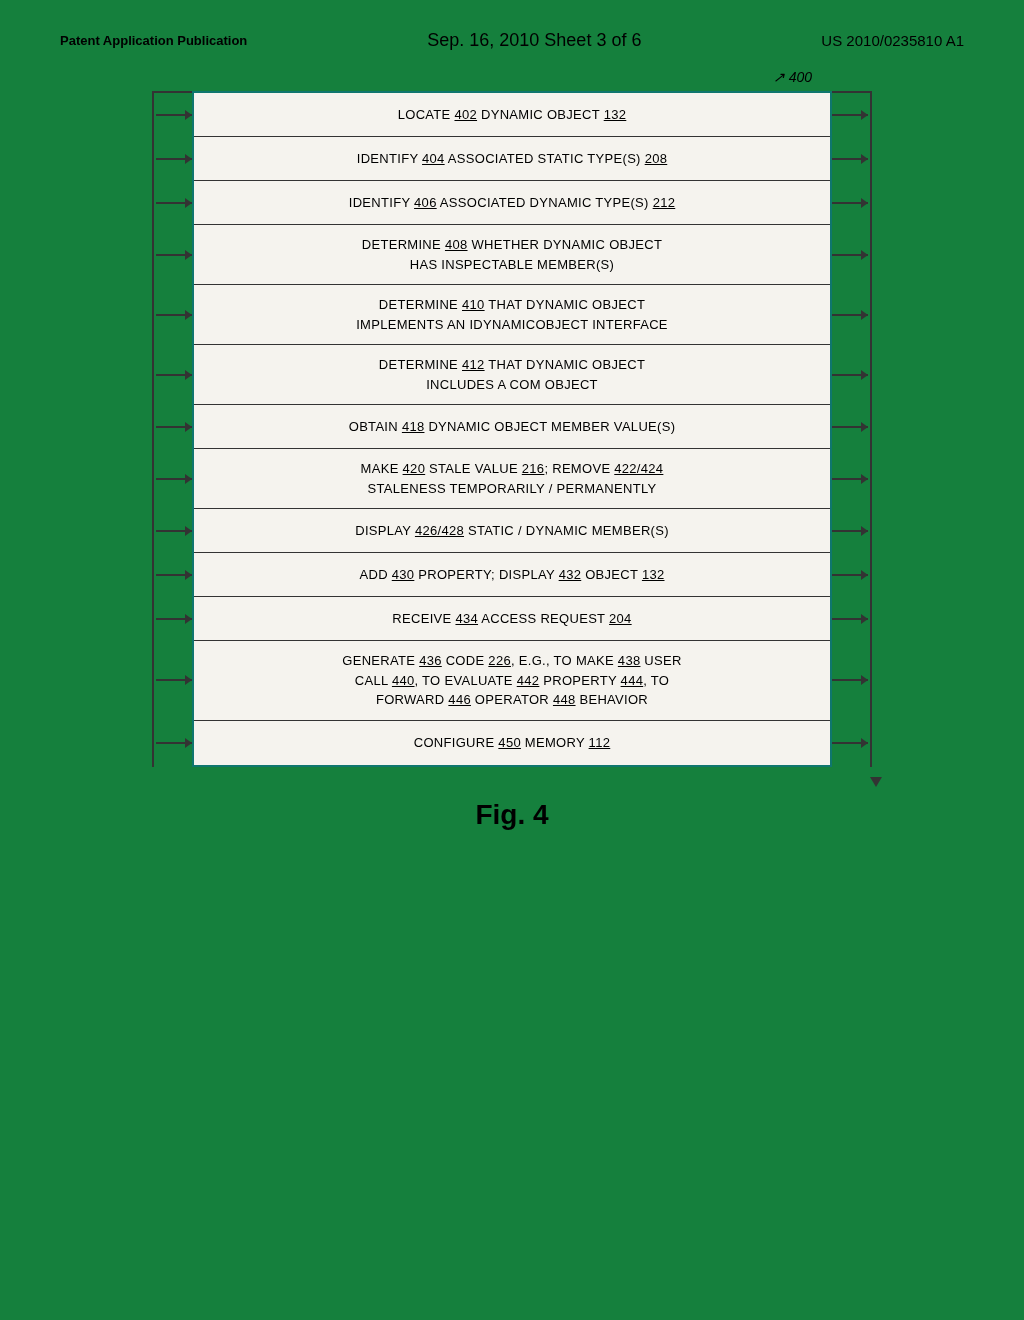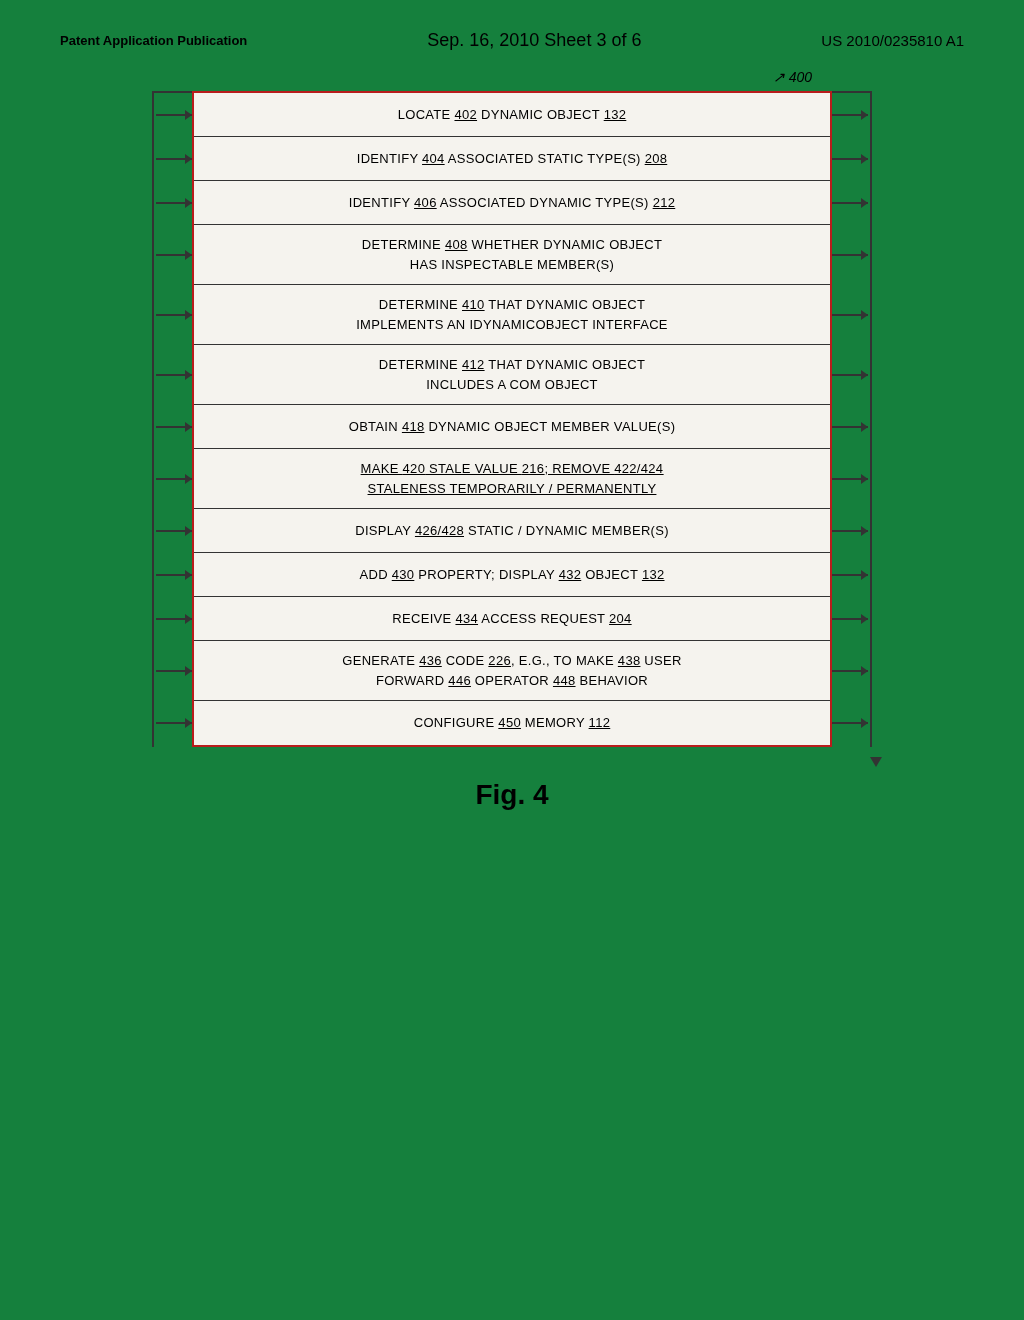--- a/index.html
+++ b/index.html
@@ -42,21 +42,21 @@
     }
 
     .diagram-container {
       display: flex;
       flex-direction: column;
       align-items: center;
       margin-top: 20px;
     }
 
     .flowchart {
-      border: 2px solid #b91c1c;
+      border: 2px solid #0f766e;
       width: 100%;
       background: #f5f3ee;
       position: relative;
     }
 
     .flow-box {
       border-bottom: 1.5px solid #333;
       padding: 10px 20px;
       text-align: center;
       font-size: 13px;
@@ -196,21 +196,21 @@
             </div>
           </div>
           <div class="flow-box">
             <div class="arrow-in"></div>
             <div class="arrow-out"></div>
             <div style="text-align: center; line-height: 1.5;"><span>OBTAIN </span><span style="text-decoration: underline;">418</span><span> DYNAMIC OBJECT MEMBER VALUE(S)</span></div>
           </div>
           <div class="flow-box">
             <div class="arrow-in"></div>
             <div class="arrow-out"></div>
-            <div style="text-align: center; line-height: 1.5; text-decoration: underline;">
+            <div style="text-align: center; line-height: 1.5;">
               <div><span>MAKE </span><span style="text-decoration: underline;">420</span><span> STALE VALUE </span><span style="text-decoration: underline;">216</span><span>; REMOVE </span><span style="text-decoration: underline;">422/424</span></div>
               <div><span>STALENESS TEMPORARILY / PERMANENTLY</span></div>
             </div>
           </div>
           <div class="flow-box">
             <div class="arrow-in"></div>
             <div class="arrow-out"></div>
             <div style="text-align: left; line-height: 1.5;"><span>DISPLAY </span><span style="text-decoration: underline;">426/428</span><span> STATIC / DYNAMIC MEMBER(S)</span></div>
           </div>
           <div class="flow-box">
@@ -221,20 +221,21 @@
           <div class="flow-box">
             <div class="arrow-in"></div>
             <div class="arrow-out"></div>
             <div style="text-align: center; line-height: 1.5;"><span>RECEIVE </span><span style="text-decoration: underline;">434</span><span> ACCESS REQUEST </span><span style="text-decoration: underline;">204</span></div>
           </div>
           <div class="flow-box">
             <div class="arrow-in"></div>
             <div class="arrow-out"></div>
             <div style="text-align: center; line-height: 1.5;">
               <div><span>GENERATE </span><span style="text-decoration: underline;">436</span><span> CODE </span><span style="text-decoration: underline;">226</span><span>, E.G., TO MAKE </span><span style="text-decoration: underline;">438</span><span> USER</span></div>
+              <div><span>CALL </span><span style="text-decoration: underline;">440</span><span>, TO EVALUATE </span><span style="text-decoration: underline;">442</span><span> PROPERTY </span><span style="text-decoration: underline;">444</span><span>, TO</span></div>
               <div><span>FORWARD </span><span style="text-decoration: underline;">446</span><span> OPERATOR </span><span style="text-decoration: underline;">448</span><span> BEHAVIOR</span></div>
             </div>
           </div>
           <div class="flow-box" style="border-bottom: none;">
             <div class="arrow-in"></div>
             <div class="arrow-out"></div>
             <div style="text-align: center; line-height: 1.5;"><span>CONFIGURE </span><span style="text-decoration: underline;">450</span><span> MEMORY </span><span style="text-decoration: underline;">112</span></div>
           </div>
         </div>
 

